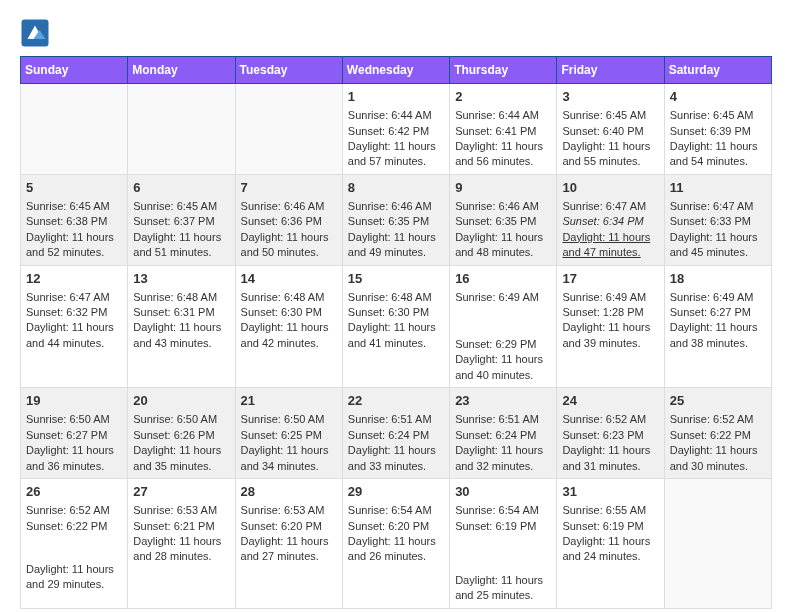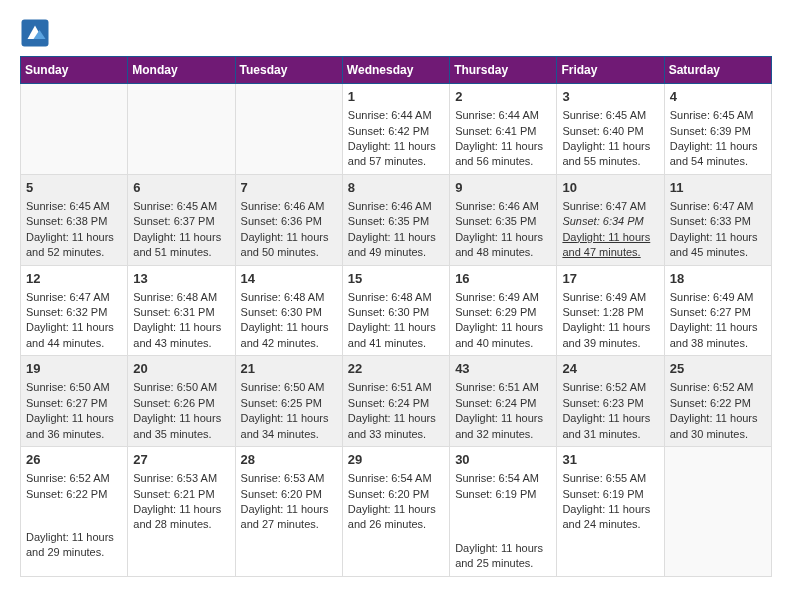--- a/index.html
+++ b/index.html
@@ -46,21 +46,21 @@
     .subtitle {
       font-size: 14px;
       color: #555;
     }
     table {
       width: 100%;
       border-collapse: collapse;
       font-size: 11px;
     }
     thead tr {
-      background: #701a75;
+      background: #8b5cf6;
       color: #fff;
     }
     thead th {
       padding: 6px 4px;
       text-align: left;
       font-size: 12px;
       font-weight: bold;
       border: 1px solid #1a5490;
     }
     tbody tr {
@@ -220,21 +220,21 @@
         </td>
         <td>
           <span class="day-num">15</span>
           <span style="display: block;">Sunrise: 6:48 AM</span>
           <span style="display: block;">Sunset: 6:30 PM</span>
           <span style="display: block;">Daylight: 11 hours and 41 minutes.</span>
         </td>
         <td>
           <span class="day-num">16</span>
           <span style="display: block;">Sunrise: 6:49 AM</span>
-          <span style="display: block;">Sunset: 6:29 PM</span>
+          <span style="display: block; margin-top: 32px;">Sunset: 6:29 PM</span>
           <span style="display: block;">Daylight: 11 hours and 40 minutes.</span>
         </td>
         <td>
           <span class="day-num">17</span>
           <span style="display: block;">Sunrise: 6:49 AM</span>
           <span style="display: block;">Sunset: 1:28 PM</span>
           <span style="display: block;">Daylight: 11 hours and 39 minutes.</span>
         </td>
         <td>
           <span class="day-num">18</span>
@@ -262,21 +262,21 @@
           <span style="display: block;">Sunset: 6:25 PM</span>
           <span style="display: block;">Daylight: 11 hours and 34 minutes.</span>
         </td>
         <td>
           <span class="day-num">22</span>
           <span style="display: block;">Sunrise: 6:51 AM</span>
           <span style="display: block;">Sunset: 6:24 PM</span>
           <span style="display: block;">Daylight: 11 hours and 33 minutes.</span>
         </td>
         <td>
-          <span class="day-num">43</span>
+          <span class="day-num">23</span>
           <span style="display: block;">Sunrise: 6:51 AM</span>
           <span style="display: block;">Sunset: 6:24 PM</span>
           <span style="display: block;">Daylight: 11 hours and 32 minutes.</span>
         </td>
         <td>
           <span class="day-num">24</span>
           <span style="display: block;">Sunrise: 6:52 AM</span>
           <span style="display: block;">Sunset: 6:23 PM</span>
           <span style="display: block;">Daylight: 11 hours and 31 minutes.</span>
         </td>

